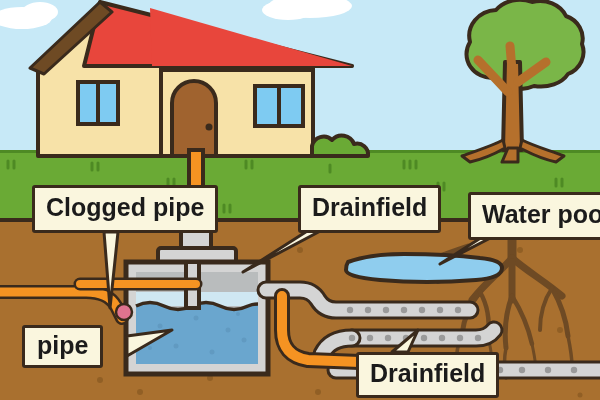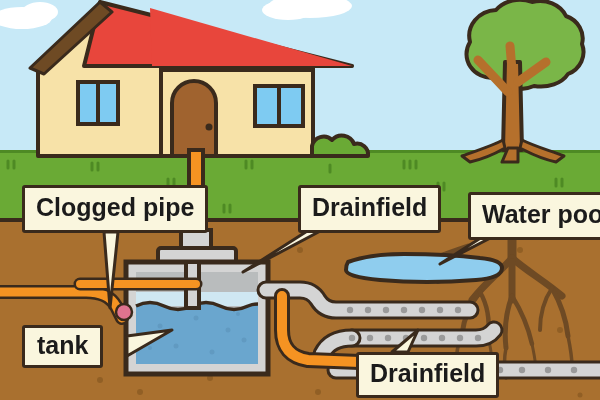--- a/index.html
+++ b/index.html
@@ -11,21 +11,21 @@
     background:#faf6de;
     border:3px solid #3a2a1c;
     border-radius:3px;
     color:#1b1b1b;
     font-weight:700;
     line-height:1.02;
     white-space:nowrap;
     z-index:5;
   }
   .callout span{display:block;}
-  #cl-clogged{left:22px;top:185px;padding:7px 11px 9px 11px;font-size:25px;}
+  #cl-clogged{left:32px;top:185px;padding:7px 11px 9px 11px;font-size:25px;}
   #cl-septic{left:22px;top:325px;padding:5px 12px 7px 12px;font-size:25px;}
   #cl-drainfield-top{left:298px;top:185px;padding:7px 11px 9px 11px;font-size:25px;}
   #cl-water{left:468px;top:192px;padding:7px 11px 9px 11px;font-size:25px;}
   #cl-drainfield-bot{left:356px;top:352px;padding:6px 11px 8px 11px;font-size:25px;}
   .txt-2line{line-height:1.0;}
 </style>
 </head>
 <body>
 
 <div id="stage">
@@ -263,21 +263,21 @@
       <path d="M392 352 L408 352 L418 330 Z"></path>
     </g>
 
   </svg>
 
   <div class="callout" id="cl-clogged">
     <span>Clogged pipe</span>
   </div>
 
   <div class="callout txt-2line" id="cl-septic">
-    <span>tank</span>
+    <span>pipe</span>
   </div>
 
   <div class="callout" id="cl-drainfield-top">
     <span>Drainfield</span>
   </div>
 
   <div class="callout" id="cl-water">
     <span>Water pooling</span>
   </div>
 

